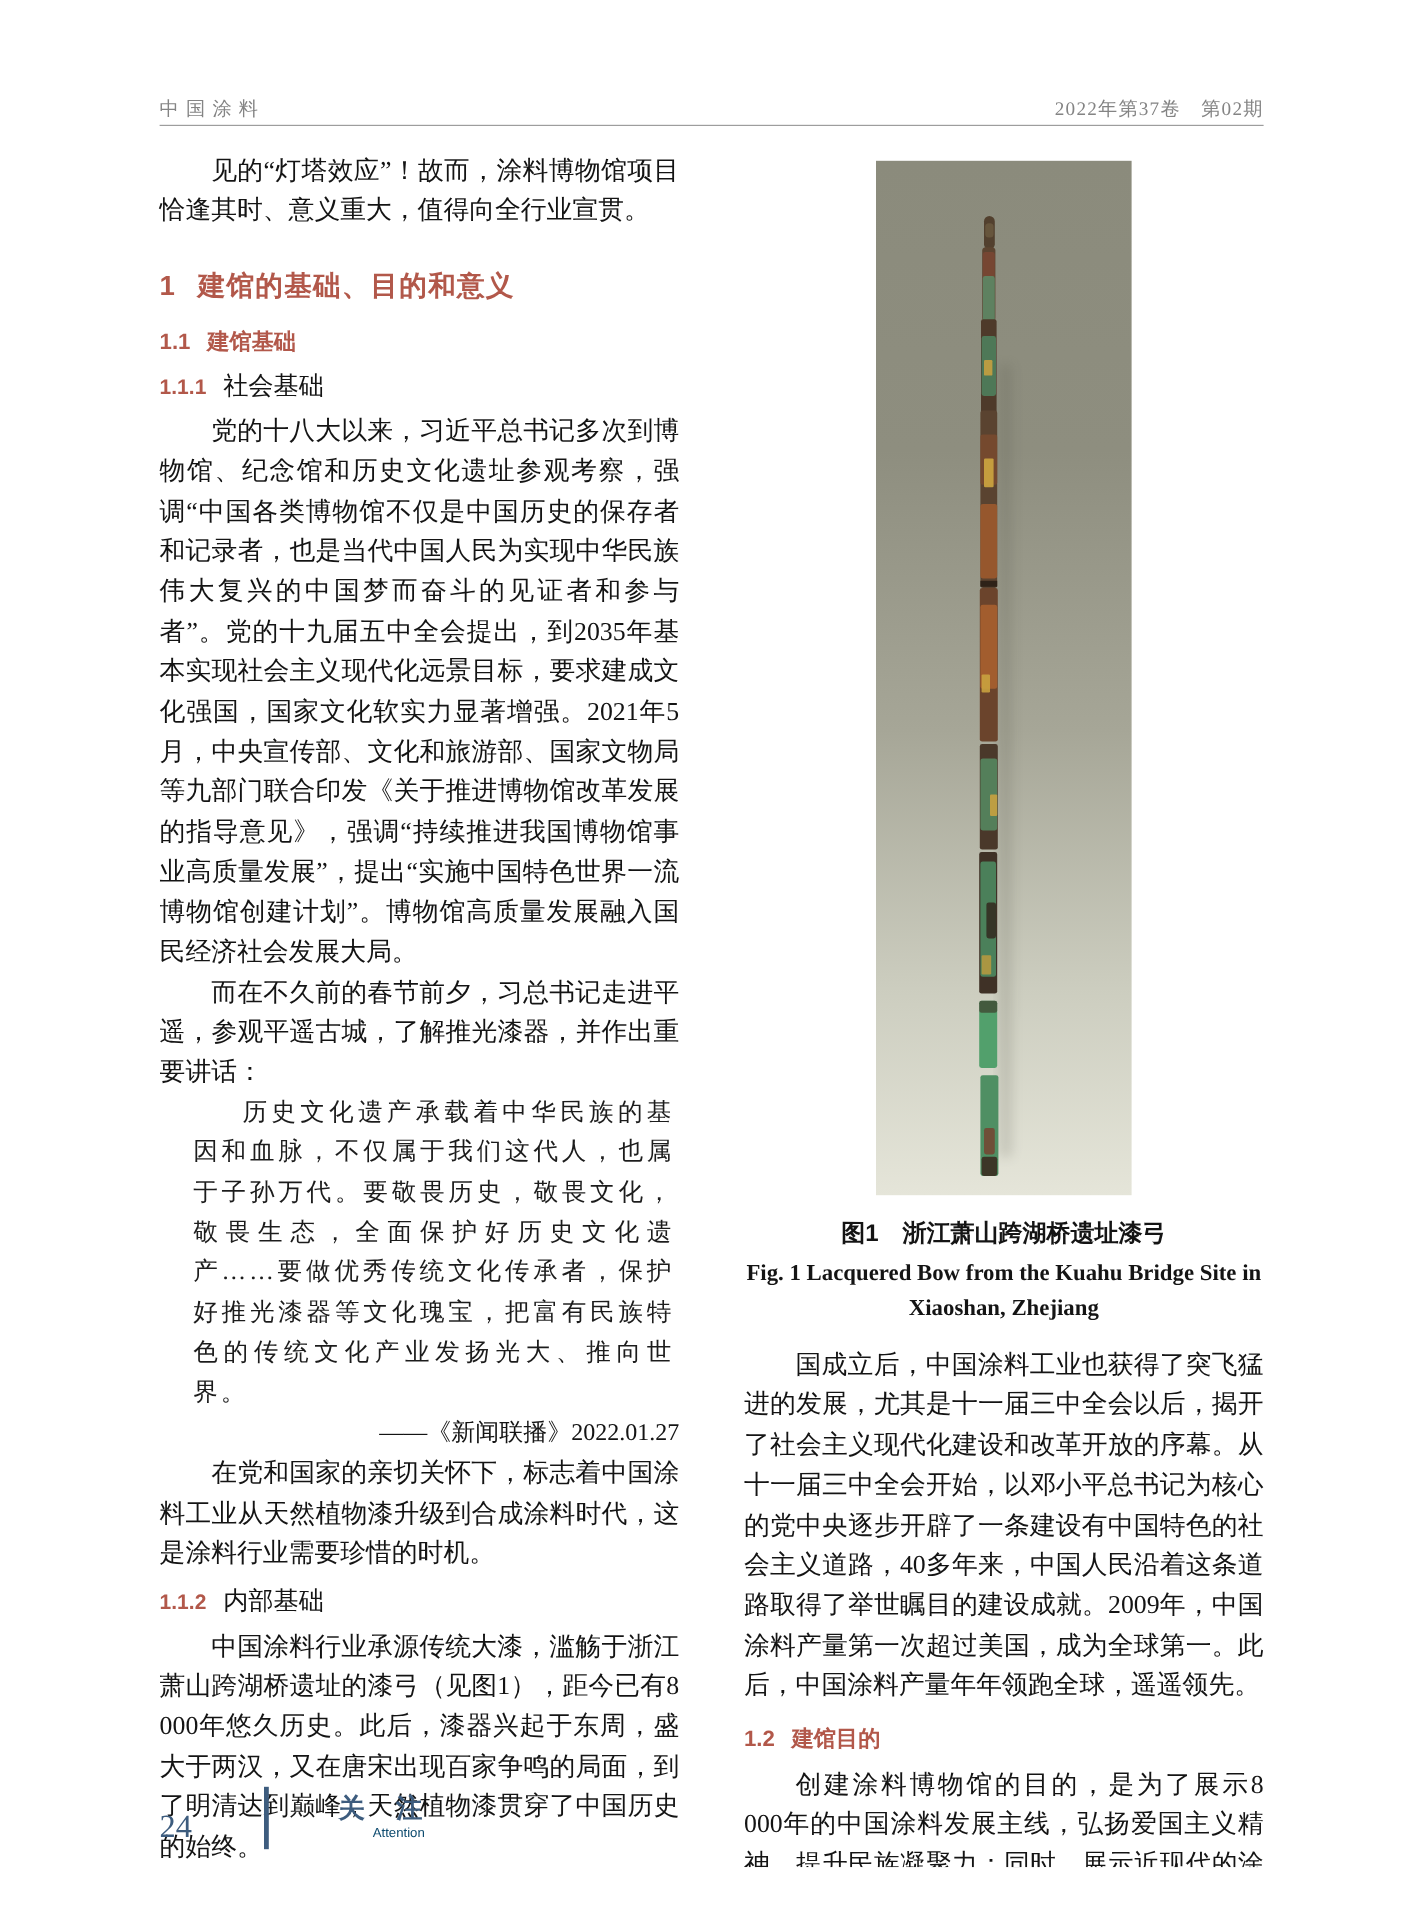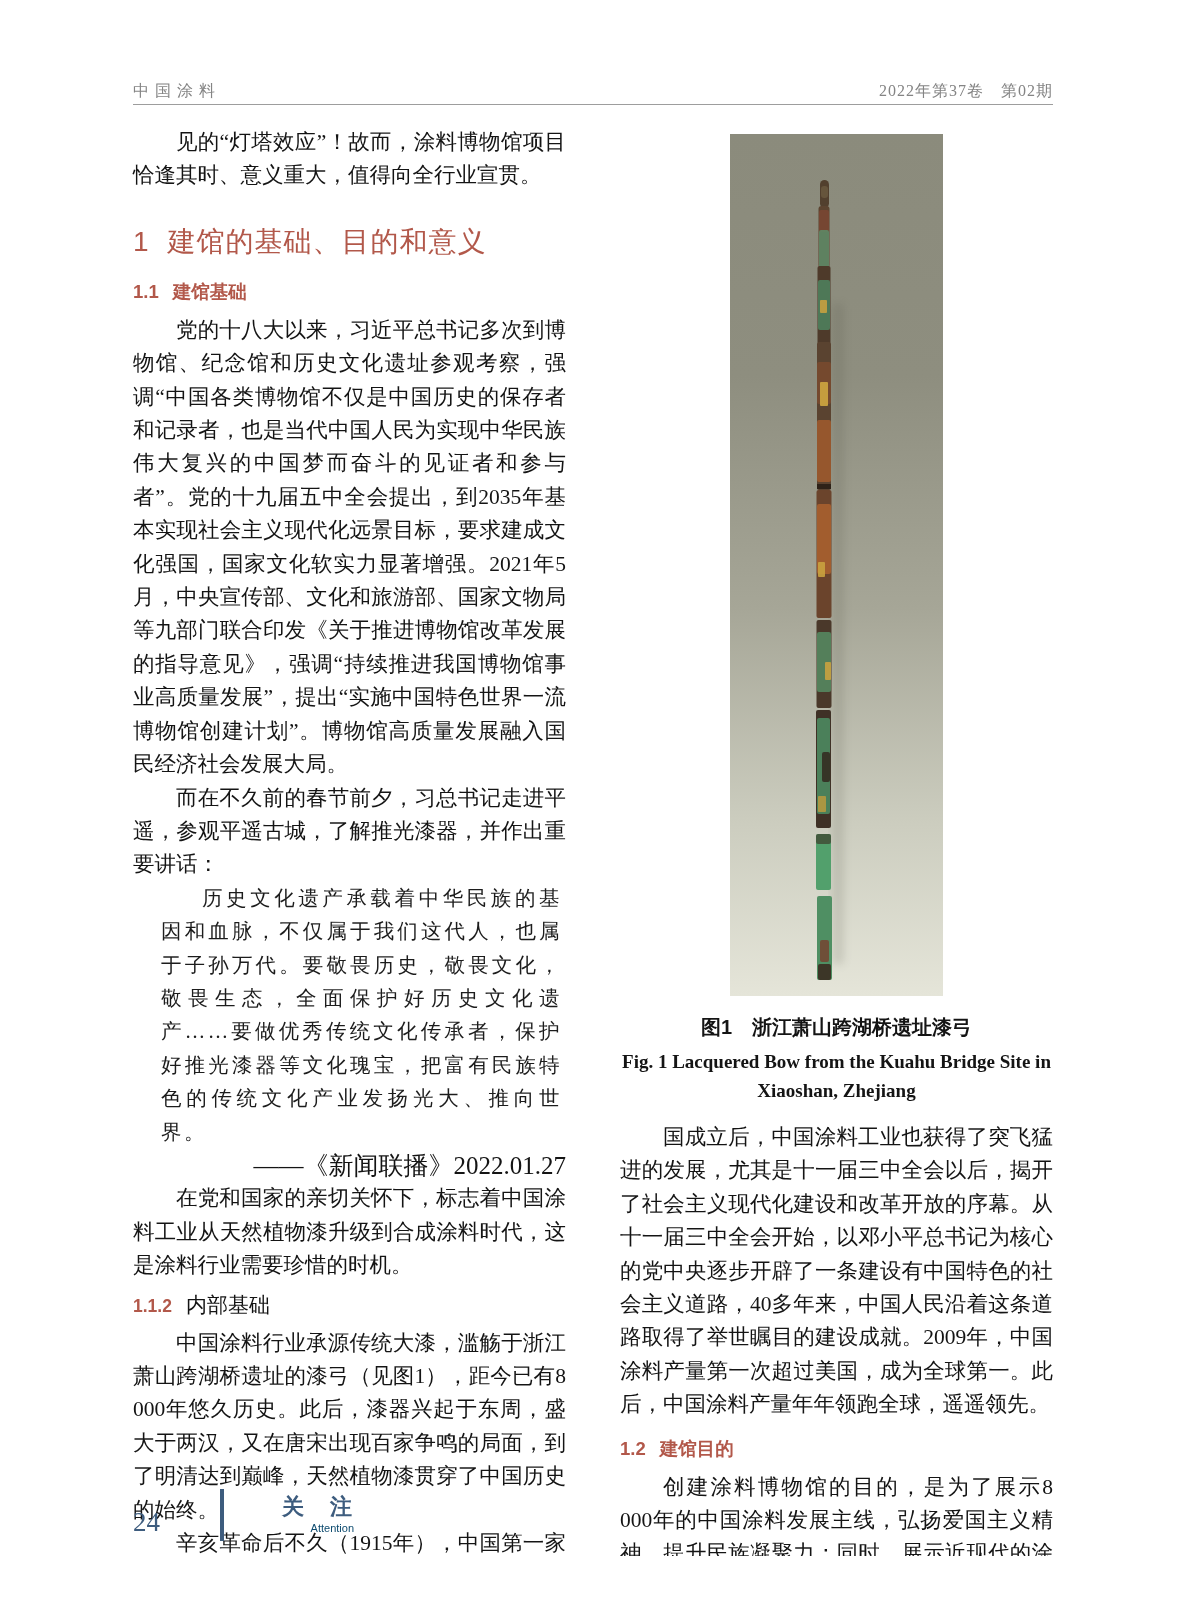--- a/index.html
+++ b/index.html
@@ -26,41 +26,41 @@
   }
   
   .col{position:absolute;top:126px;width:433px;color:var(--ink);}
   .col-left{left:133px;}
   .col-right{left:620px;}
   .para{
     font-size:21.5px;line-height:33.4px;text-align:justify;text-indent:2em;
     margin:0;color:var(--ink);
   }
   .h1{
-    font-family:"Liberation Sans","DejaVu Sans",sans-serif;font-weight:normal;
-    color:var(--accent);font-size:28px;margin:30px 0 18px 0;letter-spacing:1px;
+    font-family:"Liberation Sans","DejaVu Sans",sans-serif;font-weight:bold;
+    color:var(--accent);font-size:23px;margin:30px 0 18px 0;letter-spacing:1px;
   }
   .h1 .num{margin-right:18px;}
   .h2{
     font-family:"Liberation Sans","DejaVu Sans",sans-serif;font-weight:bold;
     color:var(--accent);font-size:18.5px;margin:14px 0 10px 0;
   }
   .h2 .num{margin-right:14px;}
   .h3{margin:8px 0 8px 0;font-size:21px;}
   .h3 .num{
     font-family:"Liberation Sans","DejaVu Sans",sans-serif;font-weight:bold;
     color:var(--accent);font-size:17.5px;margin-right:14px;
   }
   .h3 .ttl{color:var(--ink);}
   .quote{
     font-size:20.5px;line-height:33.4px;text-align:justify;text-indent:2em;
     margin:0 4px 0 28px;letter-spacing:2.5px;color:#1c1c1c;
   }
   .quote-source{
-    font-size:25px;line-height:33.4px;text-align:right;margin:0;color:var(--ink);
+    font-size:20px;line-height:33.4px;text-align:right;margin:0;color:var(--ink);
   }
   
   .figure-block{margin:8px 0 16px 0;}
   .figure-photo{
     width:213px;height:862px;margin:0 auto;
     background:linear-gradient(to bottom,#8b8b7c 0%,#8e8e7f 28%,#a6a697 55%,#cccdbf 80%,#e5e5d9 100%);
   }
   .figure-caption-cn{
     font-family:"Liberation Sans","DejaVu Sans",sans-serif;font-weight:bold;
     font-size:20px;text-align:center;margin:18px 0 6px 0;color:var(--ink);
@@ -102,20 +102,23 @@
     <p class="para">见的“灯塔效应”！故而，涂料博物馆项目恰逢其时、意义重大，值得向全行业宣贯。</p>
 
     <div class="h1">
       <span class="num">1</span><span>建馆的基础、目的和意义</span>
     </div>
 
     <div class="h2">
       <span class="num">1.1</span><span>建馆基础</span>
     </div>
 
+    <div class="h3">
+      <span class="num">1.1.1</span><span class="ttl">社会基础</span>
+    </div>
 
     <p class="para">党的十八大以来，习近平总书记多次到博物馆、纪念馆和历史文化遗址参观考察，强调“中国各类博物馆不仅是中国历史的保存者和记录者，也是当代中国人民为实现中华民族伟大复兴的中国梦而奋斗的见证者和参与者”。党的十九届五中全会提出，到2035年基本实现社会主义现代化远景目标，要求建成文化强国，国家文化软实力显著增强。2021年5月，中央宣传部、文化和旅游部、国家文物局等九部门联合印发《关于推进博物馆改革发展的指导意见》，强调“持续推进我国博物馆事业高质量发展”，提出“实施中国特色世界一流博物馆创建计划”。博物馆高质量发展融入国民经济社会发展大局。</p>
     <p class="para">而在不久前的春节前夕，习总书记走进平遥，参观平遥古城，了解推光漆器，并作出重要讲话：</p>
     <p class="quote">历史文化遗产承载着中华民族的基因和血脉，不仅属于我们这代人，也属于子孙万代。要敬畏历史，敬畏文化，敬畏生态，全面保护好历史文化遗产……要做优秀传统文化传承者，保护好推光漆器等文化瑰宝，把富有民族特色的传统文化产业发扬光大、推向世界。</p>
     <p class="quote-source">——《新闻联播》2022.01.27</p>
     <p class="para">在党和国家的亲切关怀下，标志着中国涂料工业从天然植物漆升级到合成涂料时代，这是涂料行业需要珍惜的时机。</p>
 
     <div class="h3">
       <span class="num">1.1.2</span><span class="ttl">内部基础</span>
     </div>

